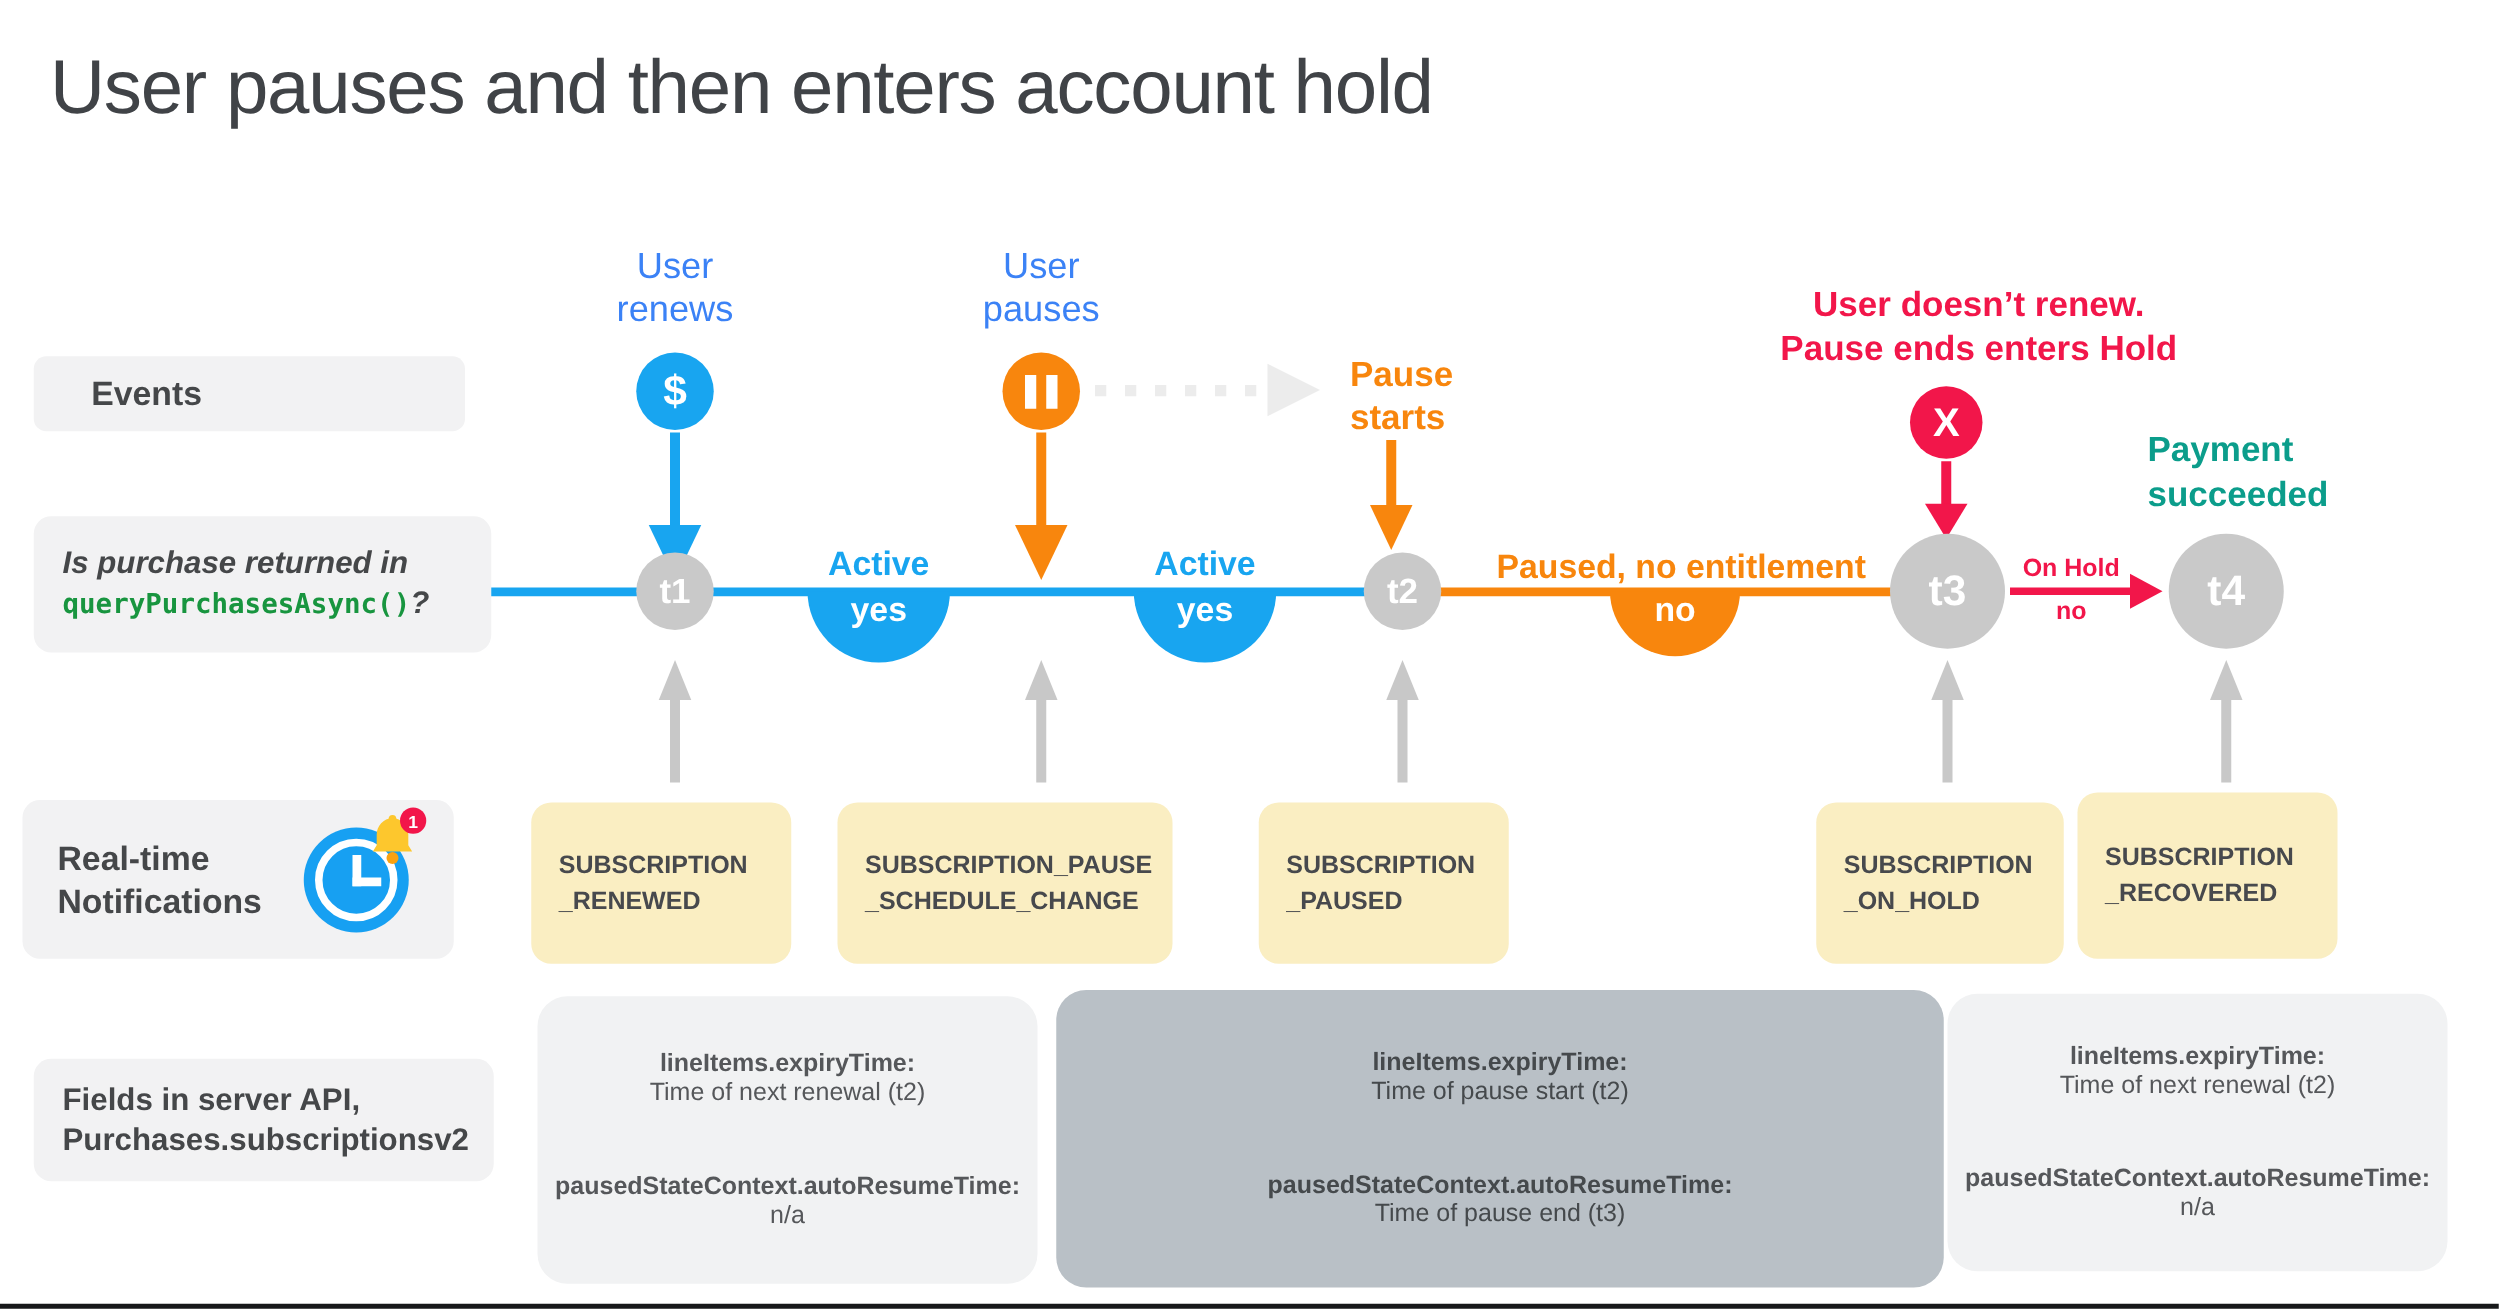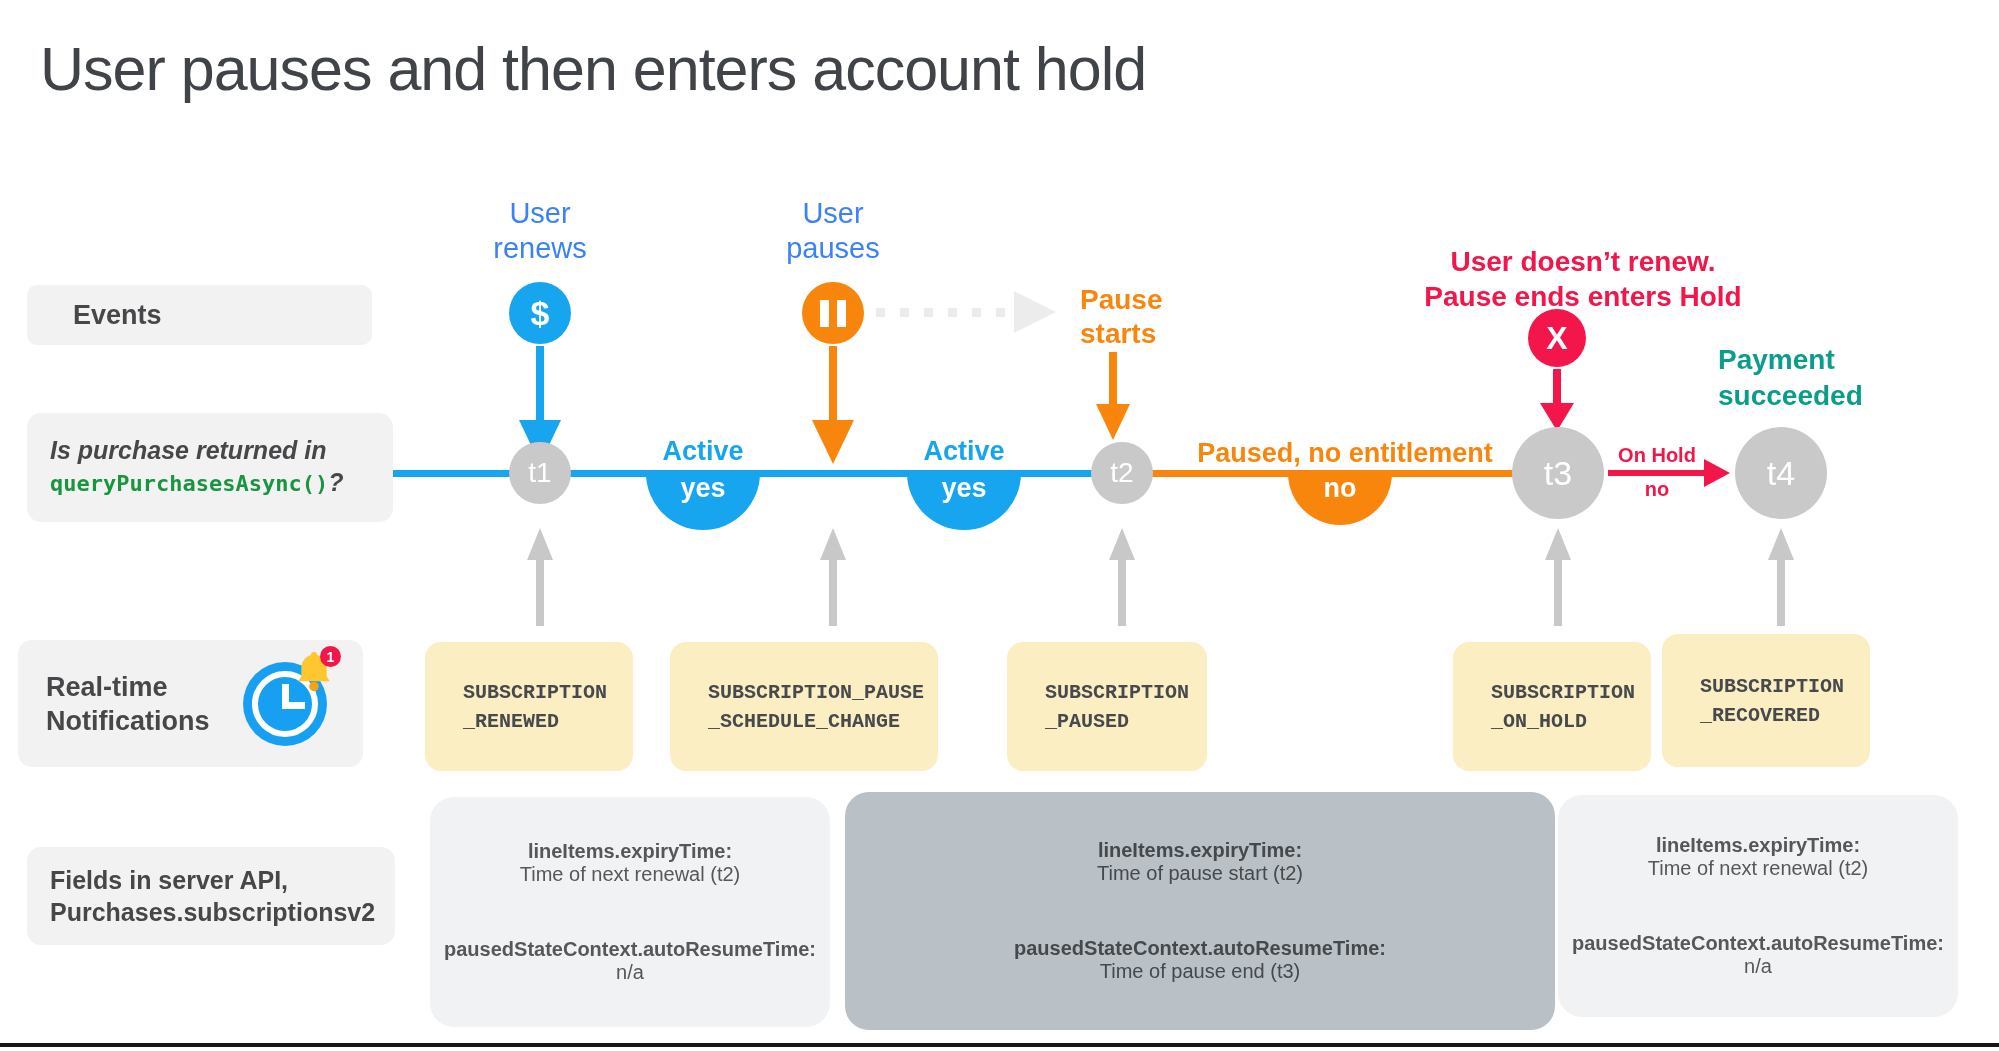--- a/index.html
+++ b/index.html
@@ -33,41 +33,41 @@
   .fields-box {
     left:27px; top:847px; width:368px; height:98px;
     display:flex; flex-direction:column; justify-content:center;
     padding-left:23px; box-sizing:border-box;
     font-size:25px; font-weight:bold; color:#454749; line-height:32px;
   }
   
   .tl-line { position:absolute; top:470px; height:7px; z-index:1; }
   .tnode {
     position:absolute; background:#c9c9c9; border-radius:50%; color:#ffffff;
-    font-weight:normal; display:flex; align-items:center; justify-content:center; z-index:3;text-align:center;
+    font-weight:bold; display:flex; align-items:center; justify-content:center; z-index:3;text-align:center;
   }
   .halfdown {
     position:absolute; top:473px; border-radius:0 0 999px 999px; color:#ffffff;
     font-weight:bold; font-size:27px; display:flex; justify-content:center; z-index:2;
   }
   .segtitle { position:absolute; font-weight:bold; font-size:27px; text-align:center; z-index:2; }
   
   .evlabel { position:absolute; text-align:center; font-size:29px; color:#3b82f6; line-height:35px; }
   .evicon {
     position:absolute; border-radius:50%; color:#fff; font-weight:bold;
     display:flex; align-items:center; justify-content:center; z-index:3;
   }
   .shaft { position:absolute; z-index:2; }
   .tri { position:absolute; width:0; height:0; z-index:2; }
   .dot { position:absolute; width:9px; height:9px; background:#ececec; top:308px; }
   .ybox {
     position:absolute; background:#faeec2; border-radius:16px;
     display:flex; flex-direction:column; justify-content:center;
-    padding-left:38px; box-sizing:border-box; white-space:nowrap;
-    font-size:20px; font-weight:bold; color:#47494d; line-height:29px;font-family:Liberation Mono, monospace;
+    padding-left:22px; box-sizing:border-box; white-space:nowrap;
+    font-size:20px; font-weight:bold; color:#47494d; line-height:29px;
   }
   .fbox {
     position:absolute; border-radius:24px; text-align:center;
     display:flex; flex-direction:column; justify-content:center;
     font-size:20px; color:#55575a;
   }
   .fbox .fname { font-weight:bold; }
   .fbox .grp2 { margin-top:52px; }
   .fbox.dark { background:#b9c0c6; color:#45494c; }
   .fbox.light { background:#f1f2f3; }
@@ -191,21 +191,21 @@
 <div class="dot" style="left:996px;"></div>
 <div class="tri" style="left:1014px; top:291px; border-left:42px solid #ececec; border-top:21px solid transparent; border-bottom:21px solid transparent;"></div>
 
 <div class="abs" style="left:1080px; top:283px; font-size:28px; font-weight:bold; color:#f8860d; line-height:34px;">
   <div>Pause</div>
   <div>starts</div>
 </div>
 <div class="shaft" style="left:1109px; top:352px; width:8px; height:54px; background:#f8860d;"></div>
 <div class="tri" style="left:1096px; top:404px; border-left:17px solid transparent; border-right:17px solid transparent; border-top:36px solid #f8860d;"></div>
 
-<div class="abs" style="left:1408px; width:350px; top:244px; text-align:center; font-size:28px; font-weight:bold; color:#f2164a; line-height:35px;">
+<div class="abs" style="left:1408px; width:350px; top:226px; text-align:center; font-size:28px; font-weight:bold; color:#f2164a; line-height:35px;">
   <div>User doesn’t renew.</div>
   <div>Pause ends enters Hold</div>
 </div>
 <div class="evicon" style="left:1528px; top:309px; width:58px; height:58px; background:#f2164a; font-size:32px;">
     <span>X</span>
   </div>
 <div class="shaft" style="left:1553px; top:369px; width:8px; height:38px; background:#f2164a;"></div>
 <div class="tri" style="left:1540px; top:403px; border-left:17px solid transparent; border-right:17px solid transparent; border-top:28px solid #f2164a;"></div>
 
 <div class="abs" style="left:1706px; top:342px; font-size:28px; font-weight:bold; color:#0b9d8b; line-height:36px;margin-left:12px;">

